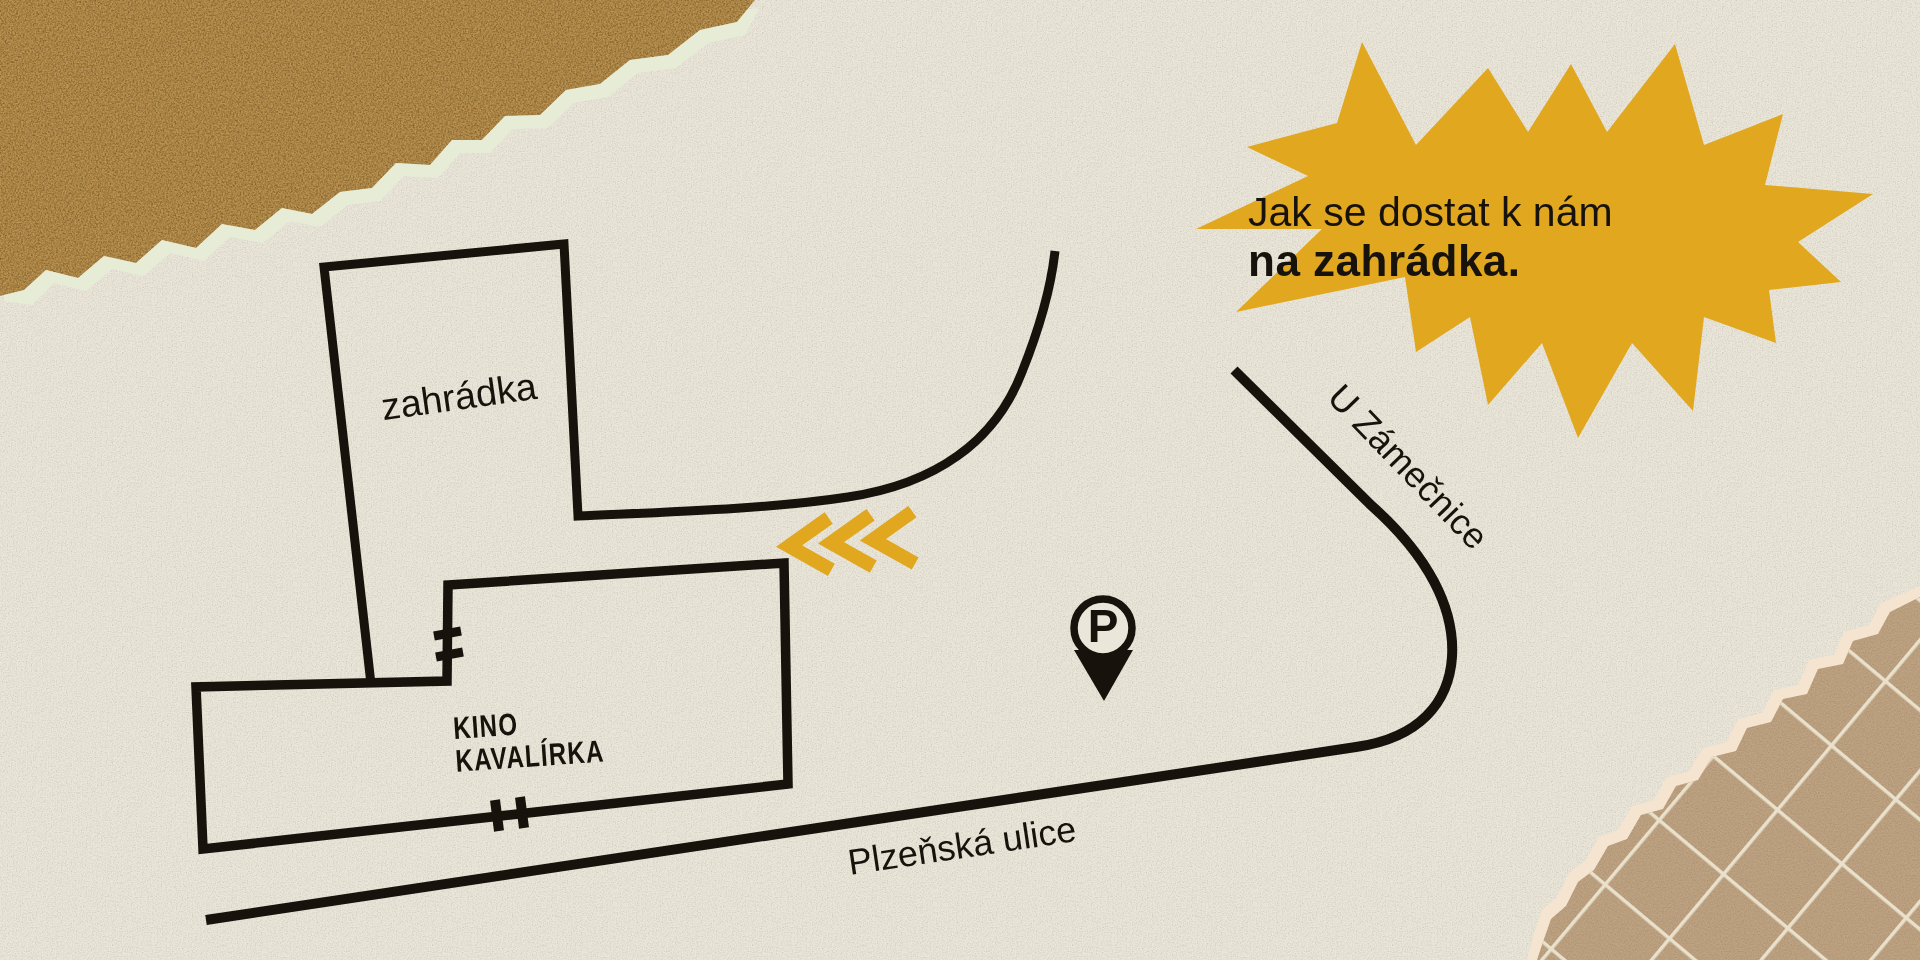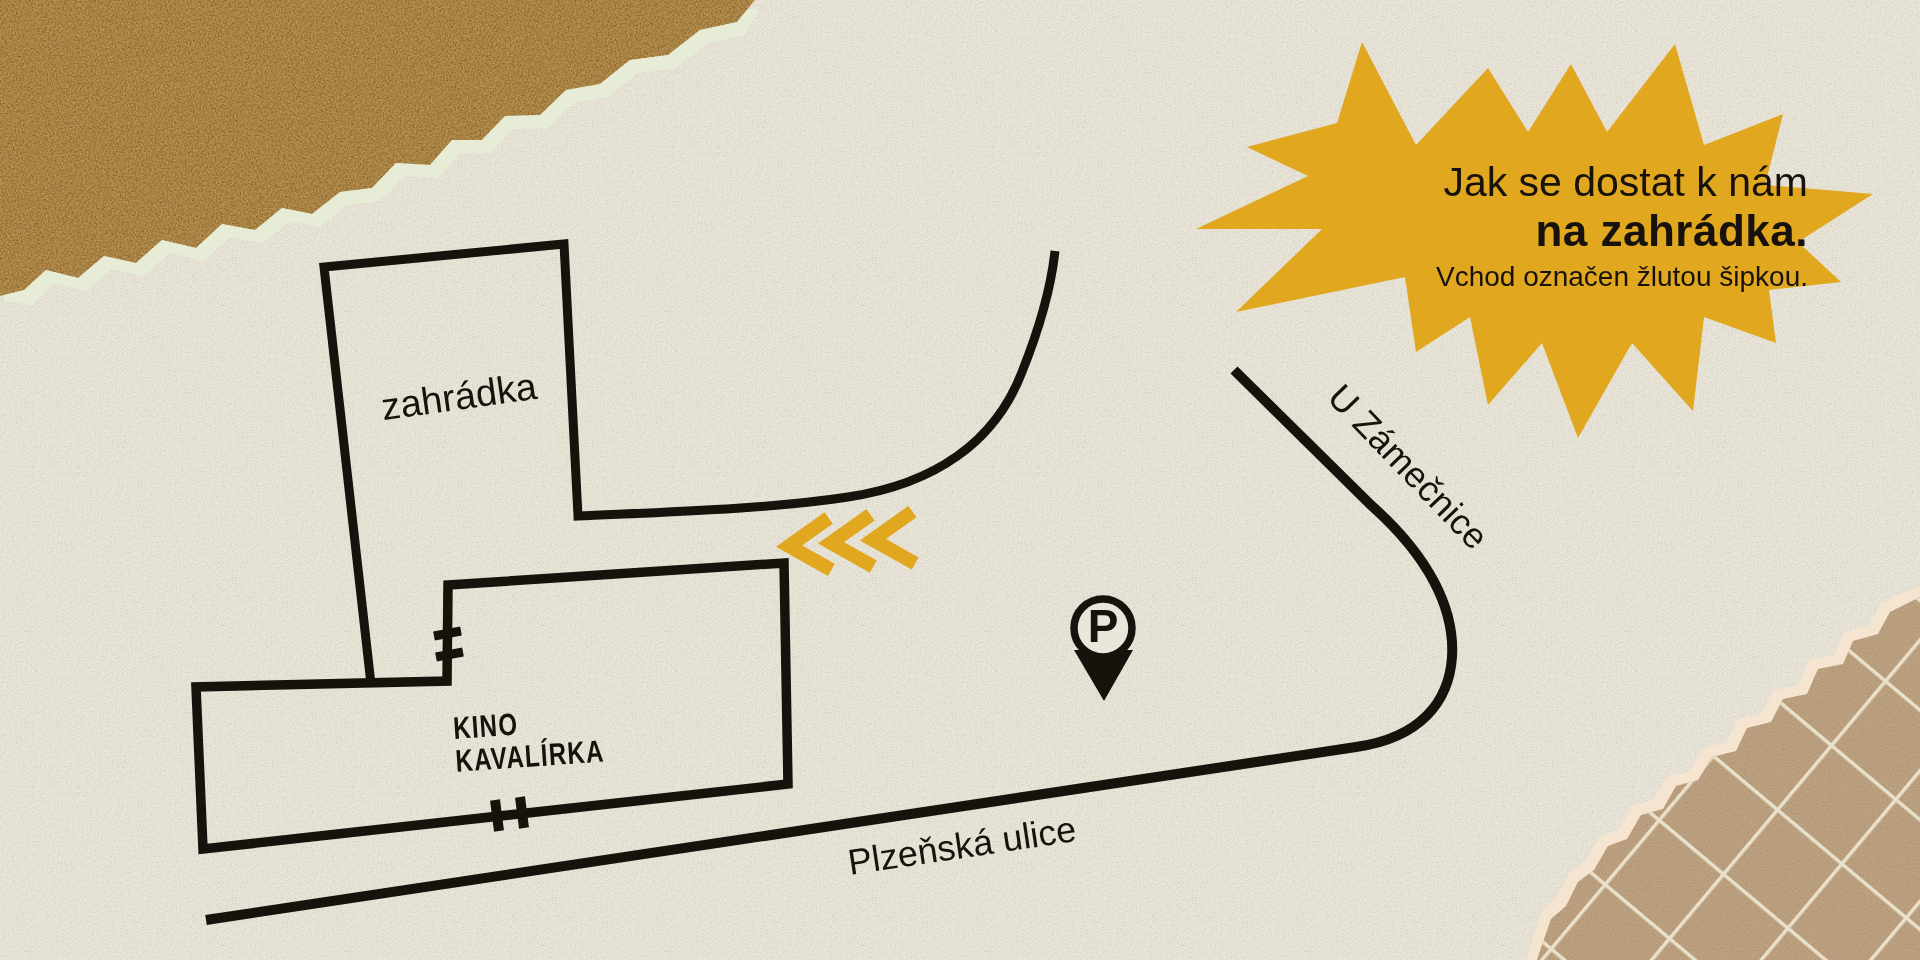--- a/index.html
+++ b/index.html
@@ -25,21 +25,21 @@
   }
   .street-main-label{
     left:962px;top:846px;font-size:36px;
     transform:translate(-50%,-50%) rotate(-8.5deg);
   }
   .p-letter{
     left:1103px;top:627px;font-size:46px;font-weight:bold;
     transform:translate(-50%,-52%);
   }
   .callout-text{
-    left:1528px;top:226px;width:560px;text-align:right;
+    left:1528px;top:238px;width:560px;text-align:left;
     transform:translate(-50%,-50%);line-height:1.12;
   }
   .callout-text .l1{font-size:41px;}
   .callout-text .l2{font-size:44px;font-weight:bold;letter-spacing:.5px;}
   .callout-text .l3{font-size:28px;margin-top:6px;}
 </style>
 </head>
 <body>
 
 <div class="stage">
@@ -145,16 +145,15 @@
 
   <div class="label street-right-label">U Zámečnice</div>
 
   <div class="label street-main-label">Plzeňská ulice</div>
 
   <div class="label p-letter">P</div>
 
   <div class="label callout-text">
     <div class="l1">Jak se dostat k nám</div>
     <div class="l2">na zahrádka.</div>
-    <div class="l3">Vchod označen žlutou šipkou.</div>
   </div>
 
 </div>
 
 </body></html>

